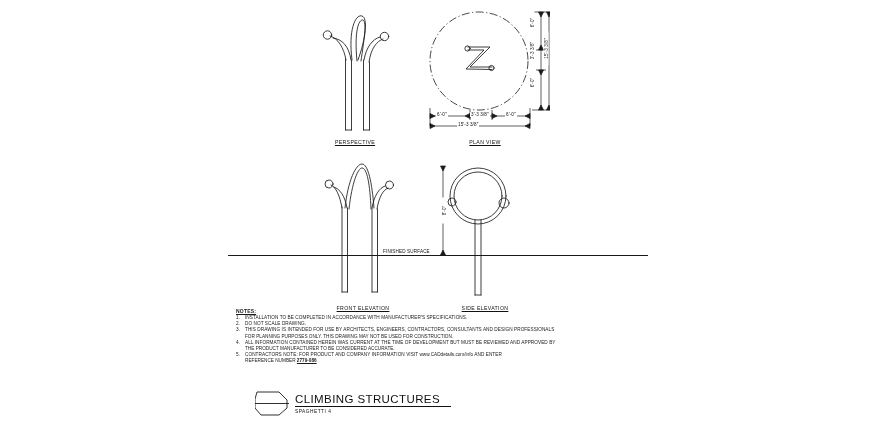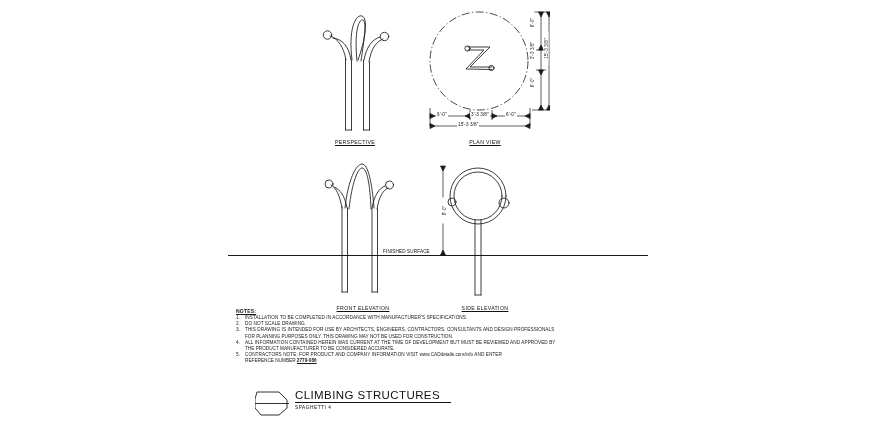--- a/index.html
+++ b/index.html
@@ -84,21 +84,21 @@
     text-decoration: underline;
     font-weight: bold;
   }
 
   
   .titleblock {
     position: absolute;
     left: 255px;
     top: 388px;
     display: flex;
-    align-items: flex-start;
+    align-items: center;
   }
   .tb-logo {
     width: 36px;
     height: 30px;
     position: relative;
     flex: 0 0 36px;
   }
   .tb-text {
     margin-left: 4px;
     padding-top: 1px;

